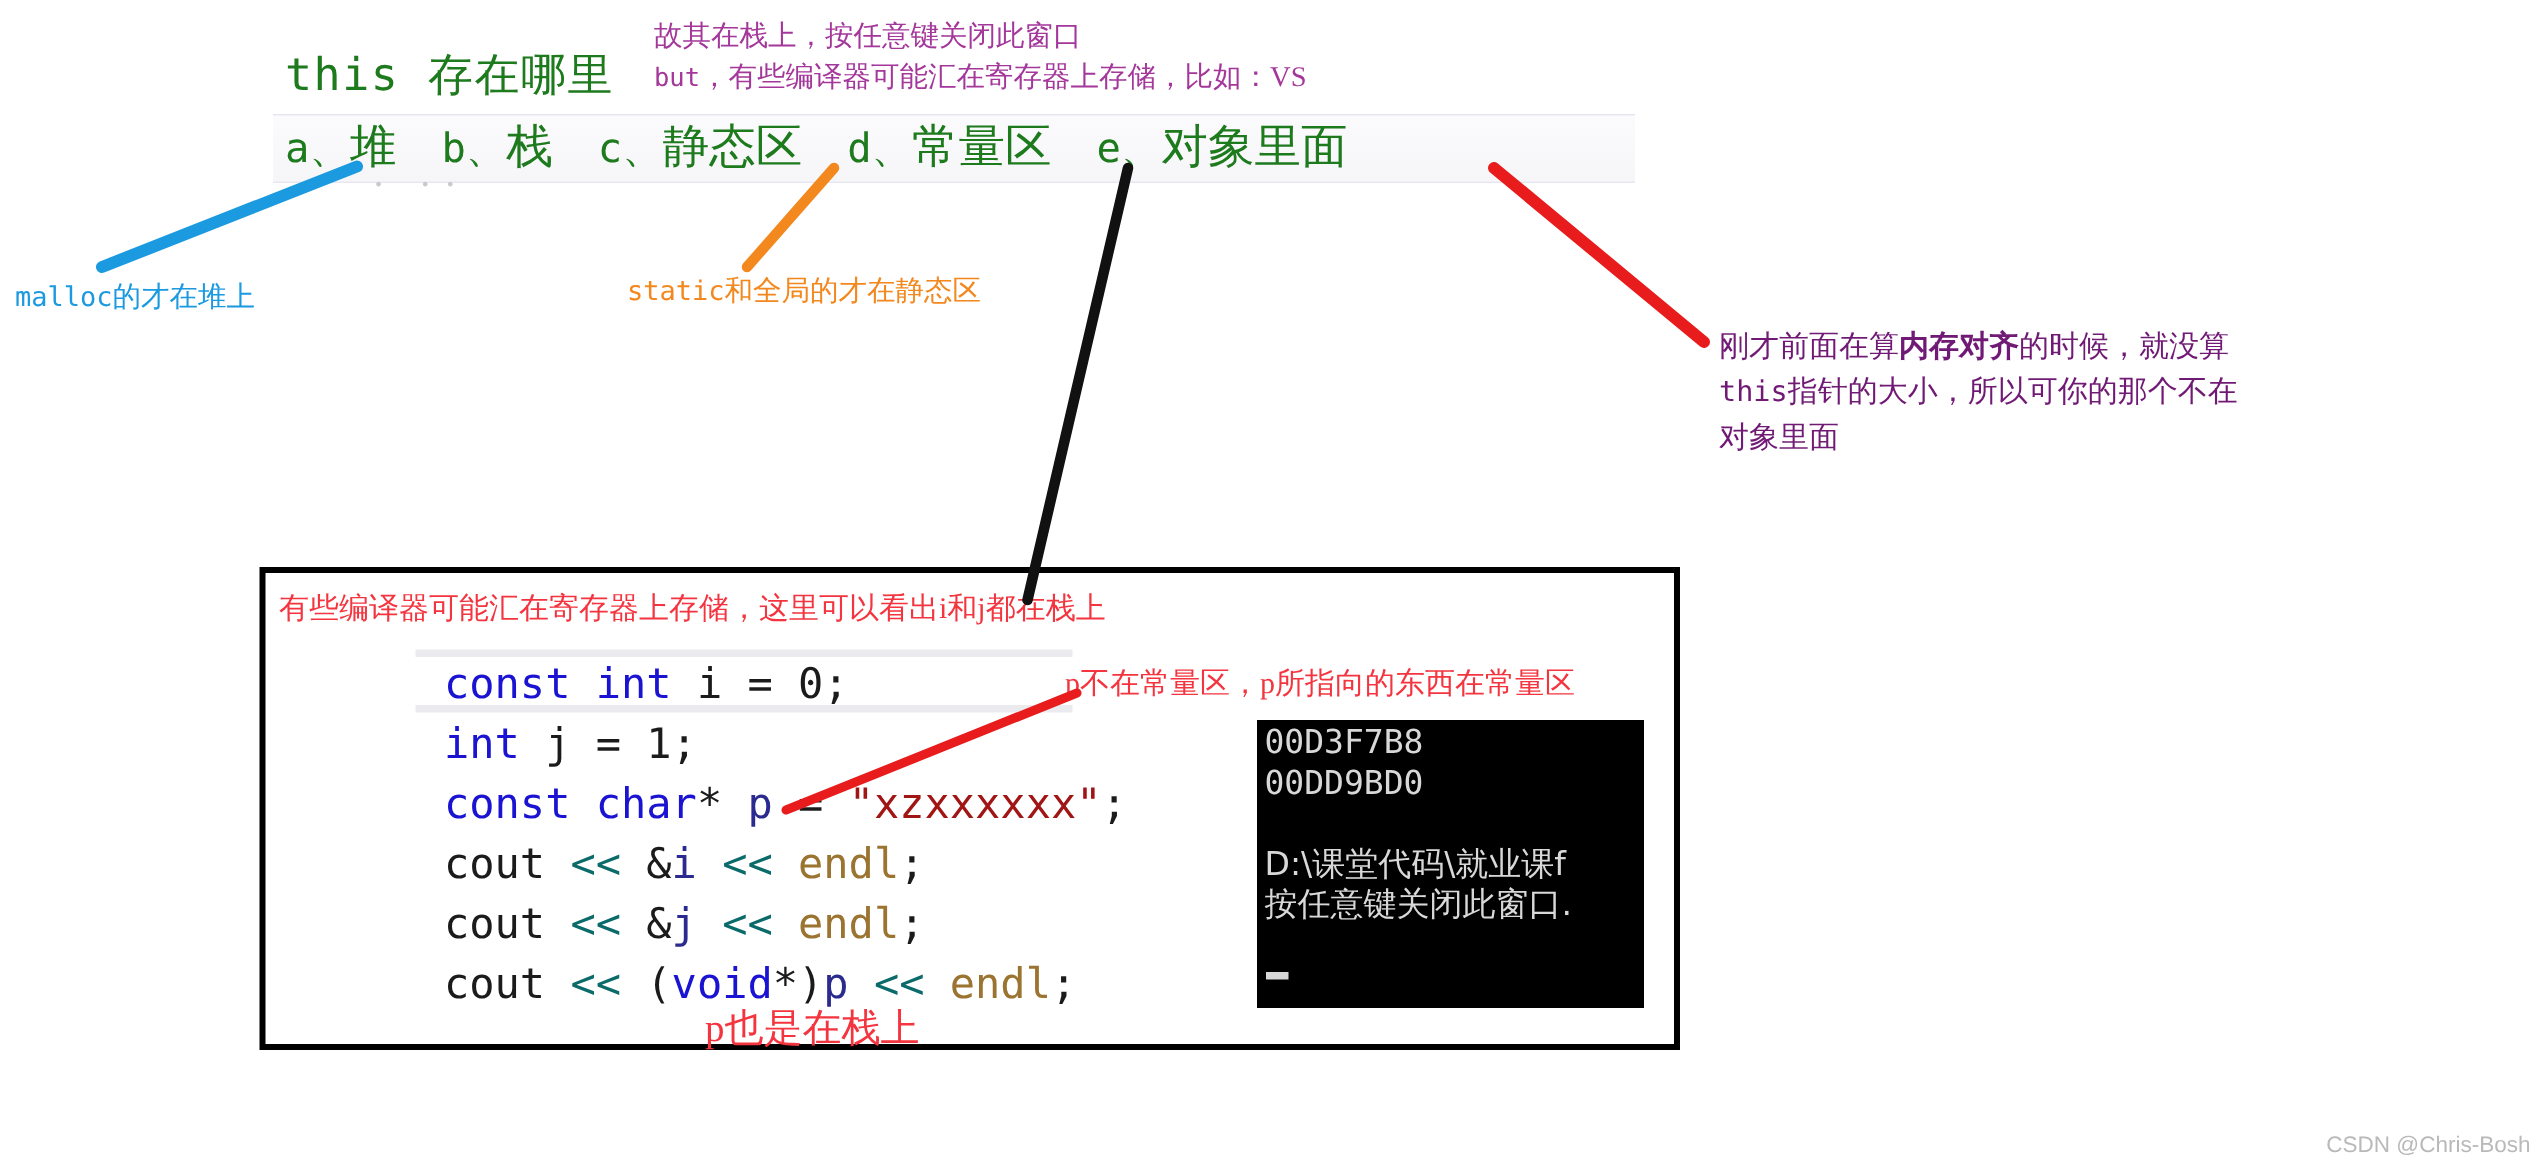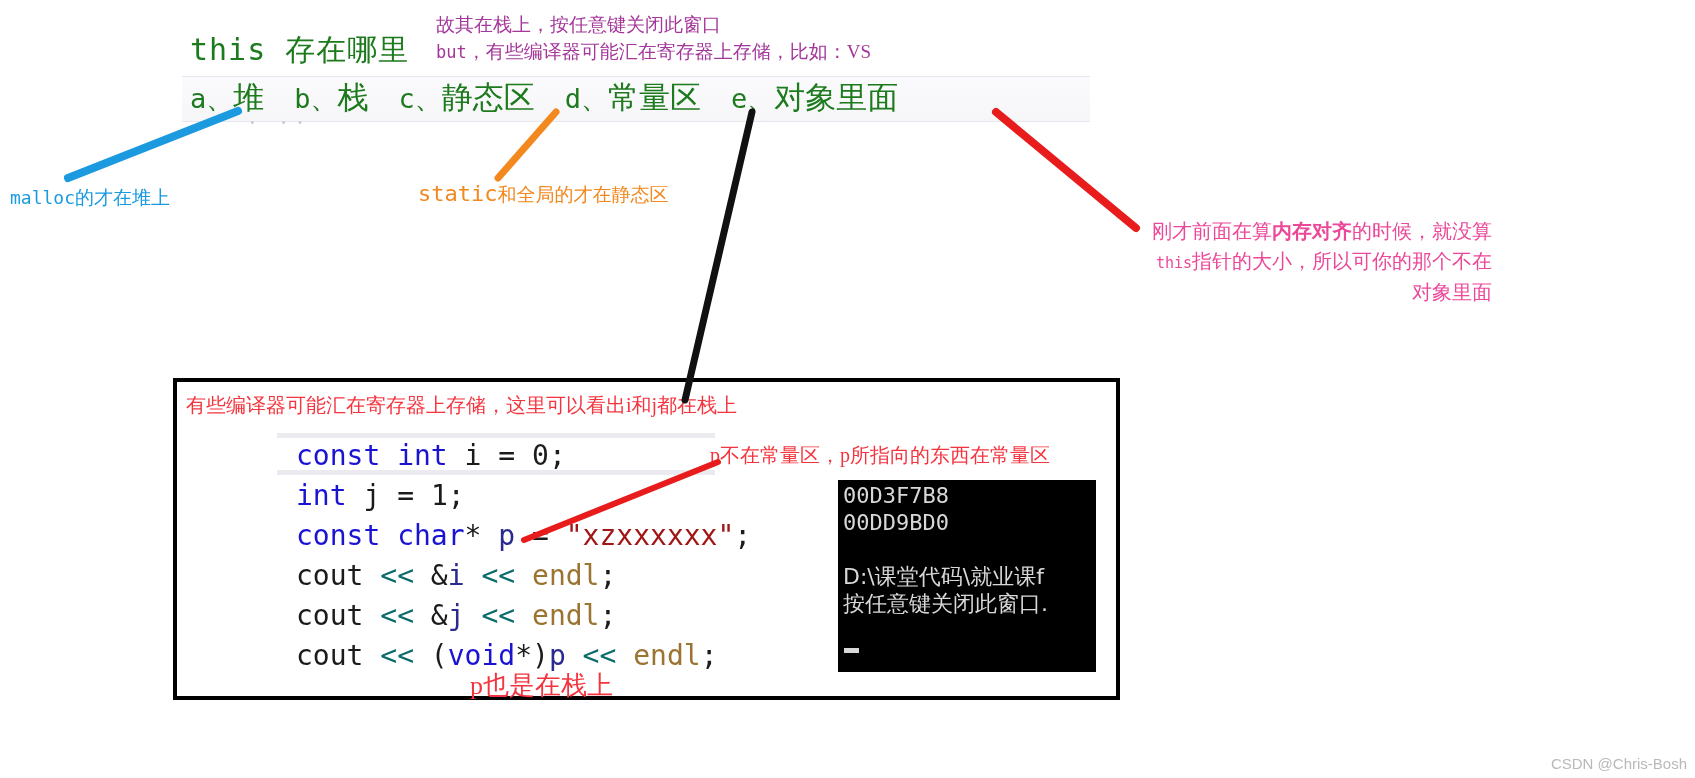--- a/index.html
+++ b/index.html
@@ -76,34 +76,33 @@
     font-family: "DejaVu Sans Mono", "Liberation Mono", monospace;
     font-size: 18px;
   }
   .anno-orange {
     left: 418px; top: 181px;
     font-size: 19px;
     color: #f2881e;
   }
   .anno-orange .mono {
     font-family: "DejaVu Sans Mono", "Liberation Mono", monospace;
-    font-size: 22px;
+    font-size: 18px;
     text-align: right;
   }
   .anno-red-right {
-    left: 1092px; top: 216px;
+    left: 1146px; top: 216px;
     font-size: 20px;
-    color: #ec4899;
+    color: #701a75;
     line-height: 1.52;
     width: 400px;
-    text-align: right;
   }
   .anno-red-right .mono {
     font-family: "DejaVu Sans Mono", "Liberation Mono", monospace;
-    font-size: 15px;
+    font-size: 19px;
   }
   .anno-red-right b { font-weight: bold; }
 
   
   .code-box {
     left: 173px; top: 378px;
     width: 947px; height: 322px;
     border: 4px solid #000000;
     background: #ffffff;
     box-sizing: border-box;

